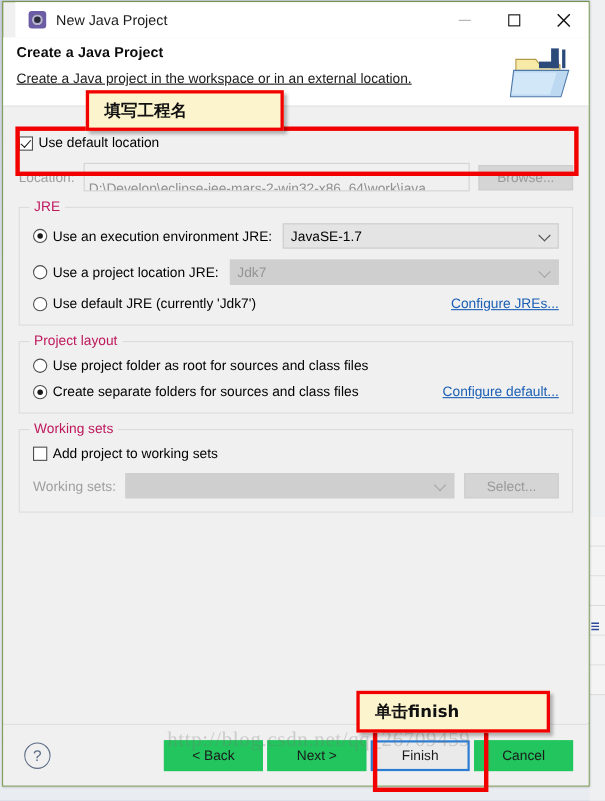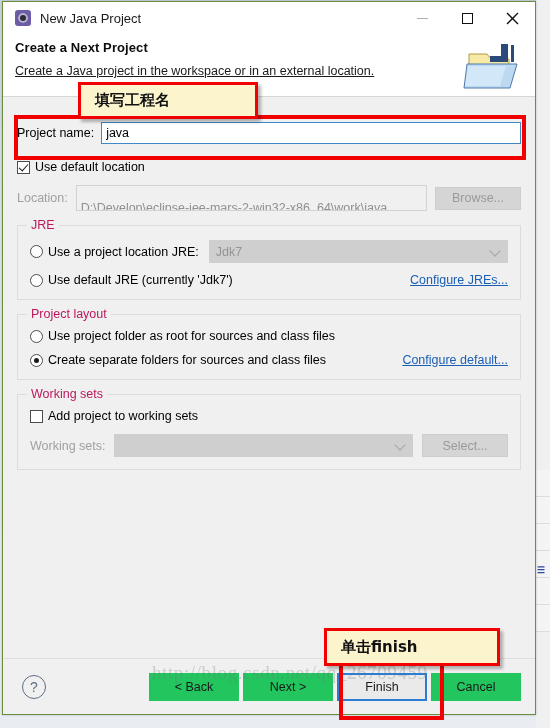--- a/index.html
+++ b/index.html
@@ -62,20 +62,21 @@
     box-shadow: 0 0 2px rgba(0,0,0,.25);
   }
 
   
   #titlebar {
     height: 32px;
     background: #ffffff;
     display: flex;
     align-items: center;
     position: relative;
+    margin-left: 11px;
   }
   #app-icon {
     width: 16px; height: 16px;
     margin-left: 12px;
     background: #6b5ca5;
     border-radius: 3px;
     position: relative;
     flex: none;
   }
   #app-icon::after {
@@ -403,55 +404,59 @@
       <div class="wctl" id="btn-close">
         <svg width="13" height="13" viewBox="0 0 13 13" aria-hidden="true">
           <line x1="1" y1="1" x2="12" y2="12" stroke="#111" stroke-width="1.3"></line>
           <line x1="12" y1="1" x2="1" y2="12" stroke="#111" stroke-width="1.3"></line>
         </svg>
       </div>
     </div>
   </div>
 
   <div id="banner">
-    <div id="banner-title">Create a Next Project</div>
+    <div id="banner-title">Create a Java Project</div>
     <div id="banner-desc">Create a Java project in the workspace or in an external location.</div>
     <div id="banner-icon">
       <svg width="60" height="50" viewBox="0 0 60 50" aria-hidden="true">
         <path d="M6 12 h18 l4 5 h18 v6 H6 Z" fill="#f7e9a6" stroke="#b39a46" stroke-width="1"></path>
         <rect x="38" y="2" width="7" height="18" fill="#2b4a7a"></rect>
         <rect x="27" y="14" width="18" height="6" fill="#2b4a7a"></rect>
         <rect x="48" y="3" width="3" height="17" fill="#2b4a7a"></rect>
         <path d="M4 22 h42 l8 0 -7 24 H1 Z" fill="#bdd9f2" stroke="#4f7aa8" stroke-width="1"></path>
         <path d="M5 24 h38 l-6 20 H2 Z" fill="#d9ecfa" opacity=".75"></path>
       </svg>
     </div>
   </div>
 
   <div id="dlg-body">
 
-    <div class="row" id="project-name-row">
-      <span id="project-name-label">Project name:</span>
-      <input id="project-name-input" type="text" value="java" style="">
-    </div>
 
     <div class="row" id="use-default-row">
       <span class="cb checked"></span>
       <span class="lbl">Use default location</span>
     </div>
 
     <div class="row" id="location-row">
       <span id="location-label">Location:</span>
       <div id="location-field">D:\Develop\eclipse-jee-mars-2-win32-x86_64\work\java</div>
       <button id="browse-button">Browse...</button>
     </div>
 
     <div class="group" id="jre-group">
       <span class="legend">JRE</span>
 
+      <div class="opt-row">
+        <span class="rb checked"></span>
+        <span class="opt-label">Use an execution environment JRE:</span>
+        <div class="combo" id="jre-combo-1">
+          <span>JavaSE-1.7</span>
+          <span class="caret"></span>
+        </div>
+      </div>
 
       <div class="opt-row">
         <span class="rb"></span>
         <span class="opt-label">Use a project location JRE:</span>
         <div class="combo disabled" id="jre-combo-2">
           <span>Jdk7</span>
           <span class="caret"></span>
         </div>
       </div>
 

